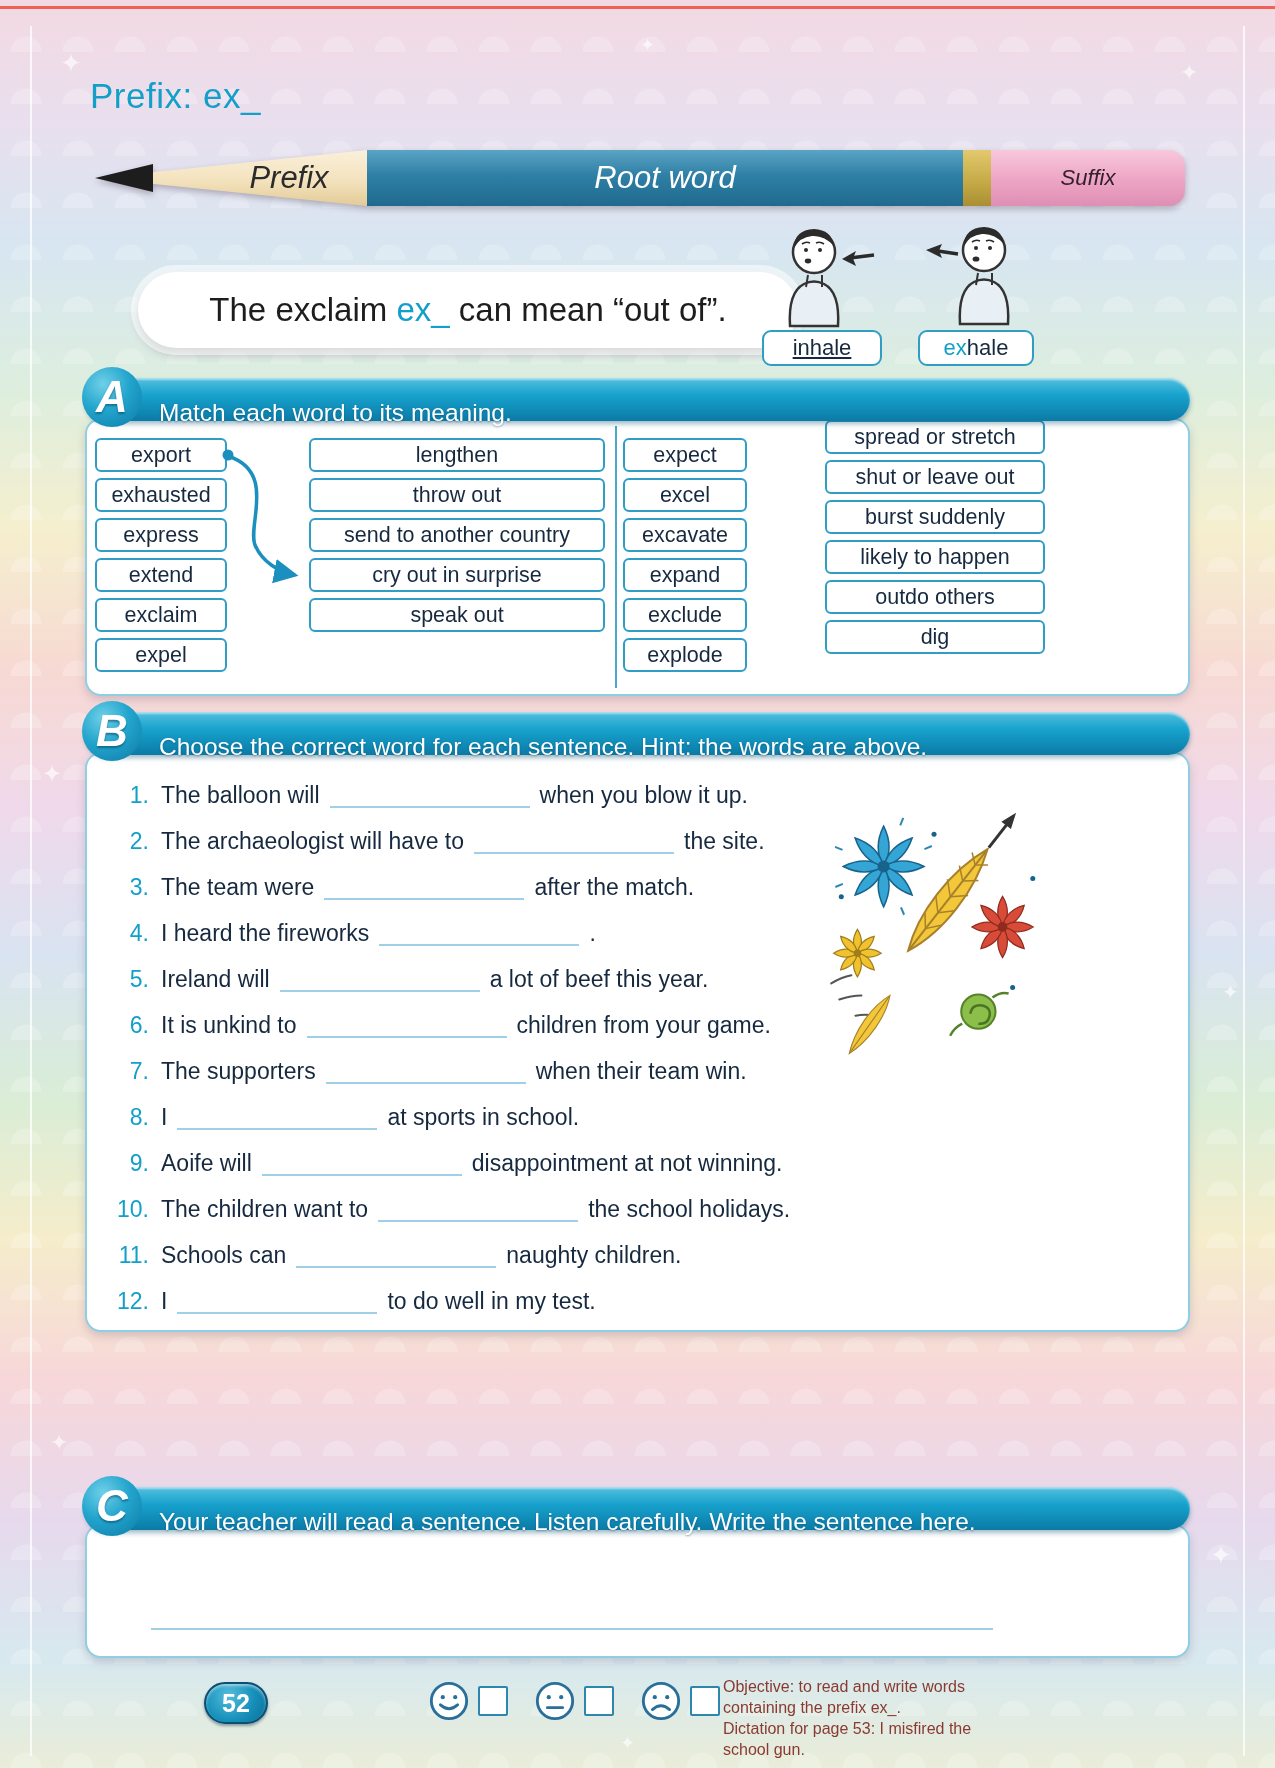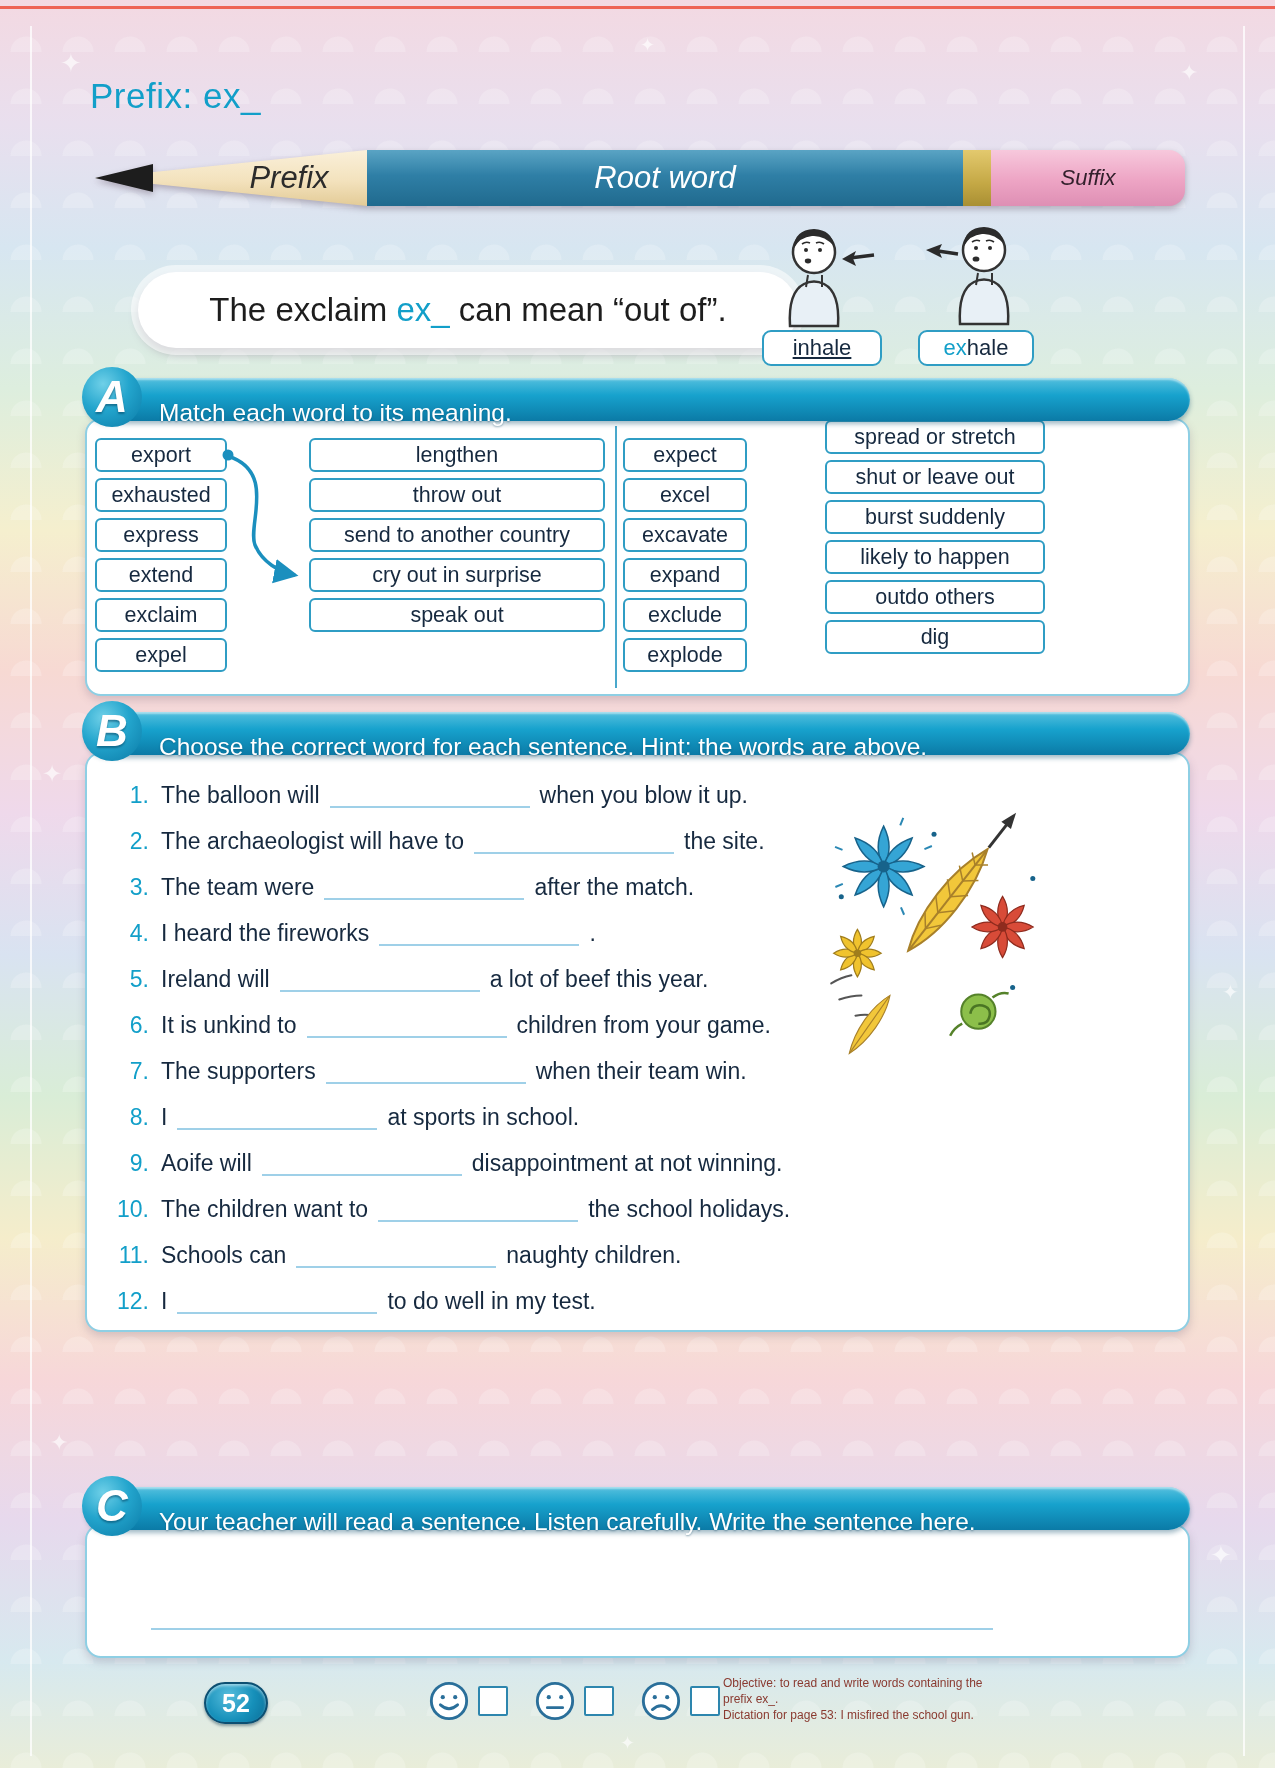--- a/index.html
+++ b/index.html
@@ -76,21 +76,21 @@
   .write-line { position:absolute; left:64px; bottom:26px; width:842px; height:0; border-bottom:2.5px solid #9fd0e8; }
 
   
   .page-badge { position:absolute; left:204px; top:1682px; width:64px; height:42px; border-radius:21px;
     background:radial-gradient(circle at 38% 30%, #55bcdc 0%, #1690ba 55%, #0b6e98 100%);
     border:2px solid #0d4f72; box-shadow:0 2px 3px rgba(0,40,60,.4), inset 0 2px 3px rgba(255,255,255,.5);
     color:#fff; font-size:25px; font-weight:bold; display:flex; align-items:center; justify-content:center; }
   .faces { position:absolute; left:428px; top:1680px; display:flex; align-items:center; gap:26px; }
   .face-unit { display:flex; align-items:center; gap:8px; }
   .checkbox { width:30px; height:30px; border:2.5px solid #2d86ae; background:#fff; border-radius:2px; display:inline-block; }
-  .objective-block { position:absolute; left:723px; top:1676px; width:272px; font-size:12px; line-height:1.32; color:#8a3a30; }
+  .objective-block { position:absolute; left:723px; top:1676px; width:272px; font-size:16px; line-height:1.32; color:#8a3a30; }
 </style>
 </head>
 <body>
 
 <div class="page">
   <div class="top-rule"></div>
   <div class="side-rule left"></div>
   <div class="side-rule right"></div>
 
   <span class="star" style="left:60px;top:48px;font-size:26px;">✦</span>

